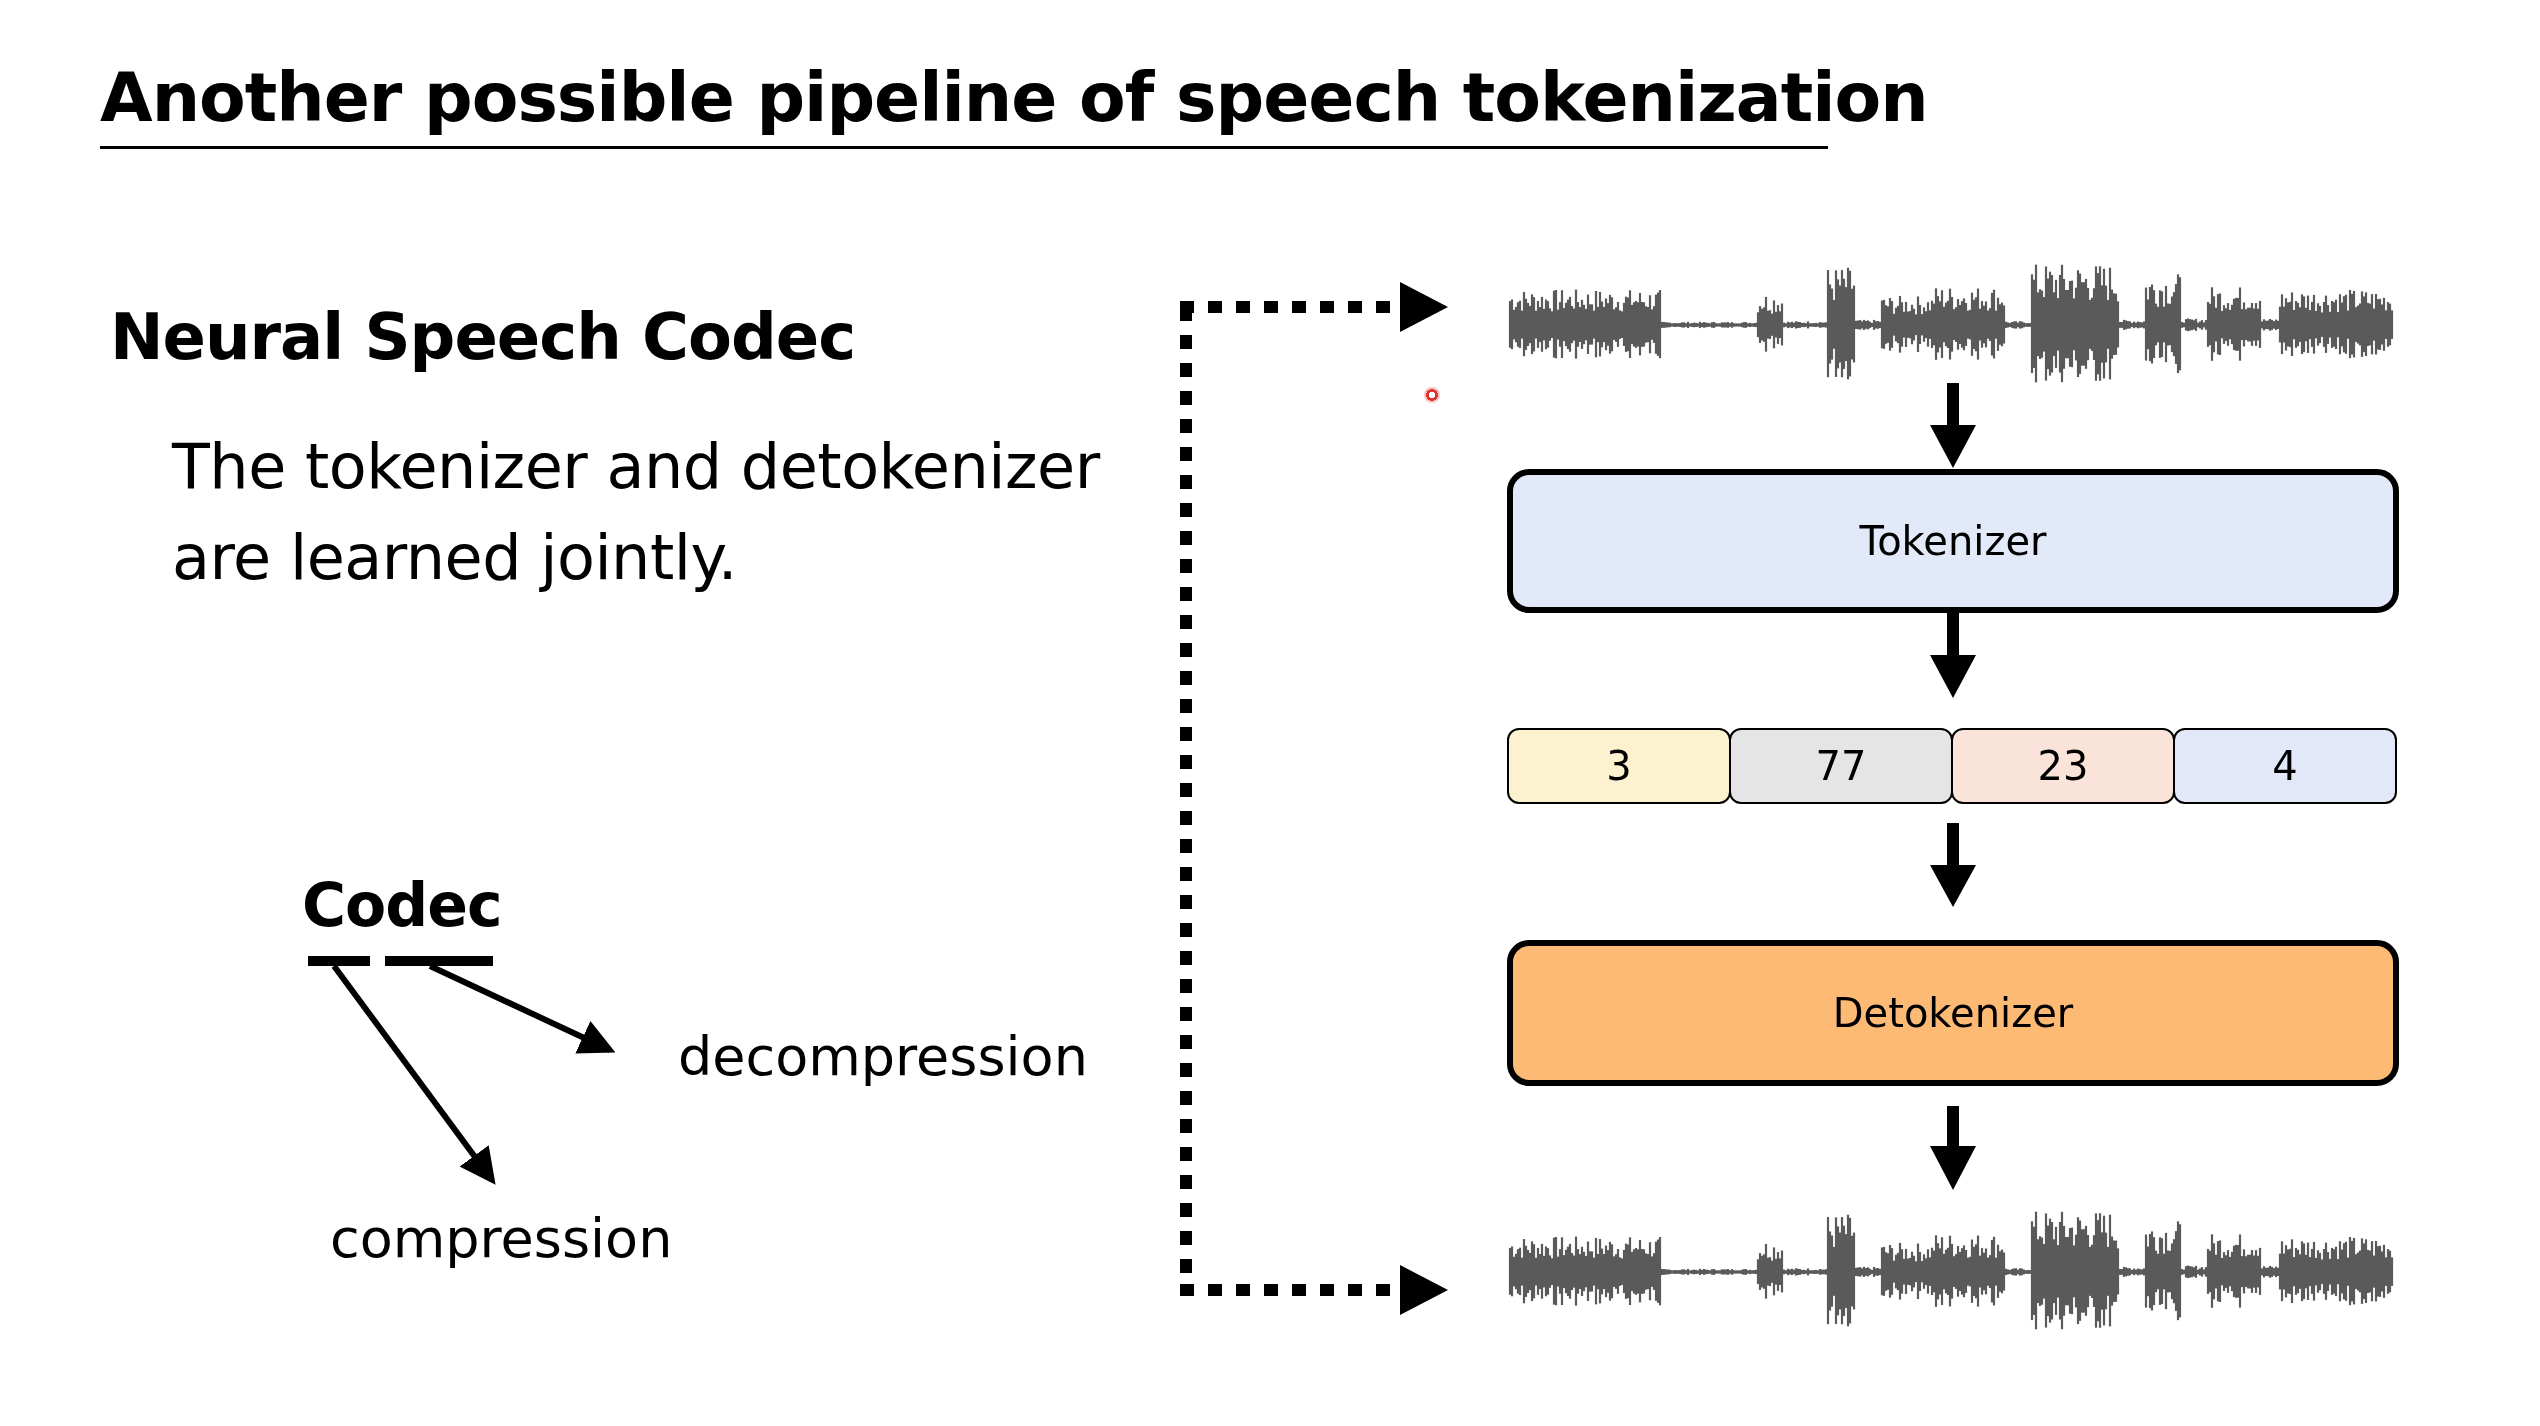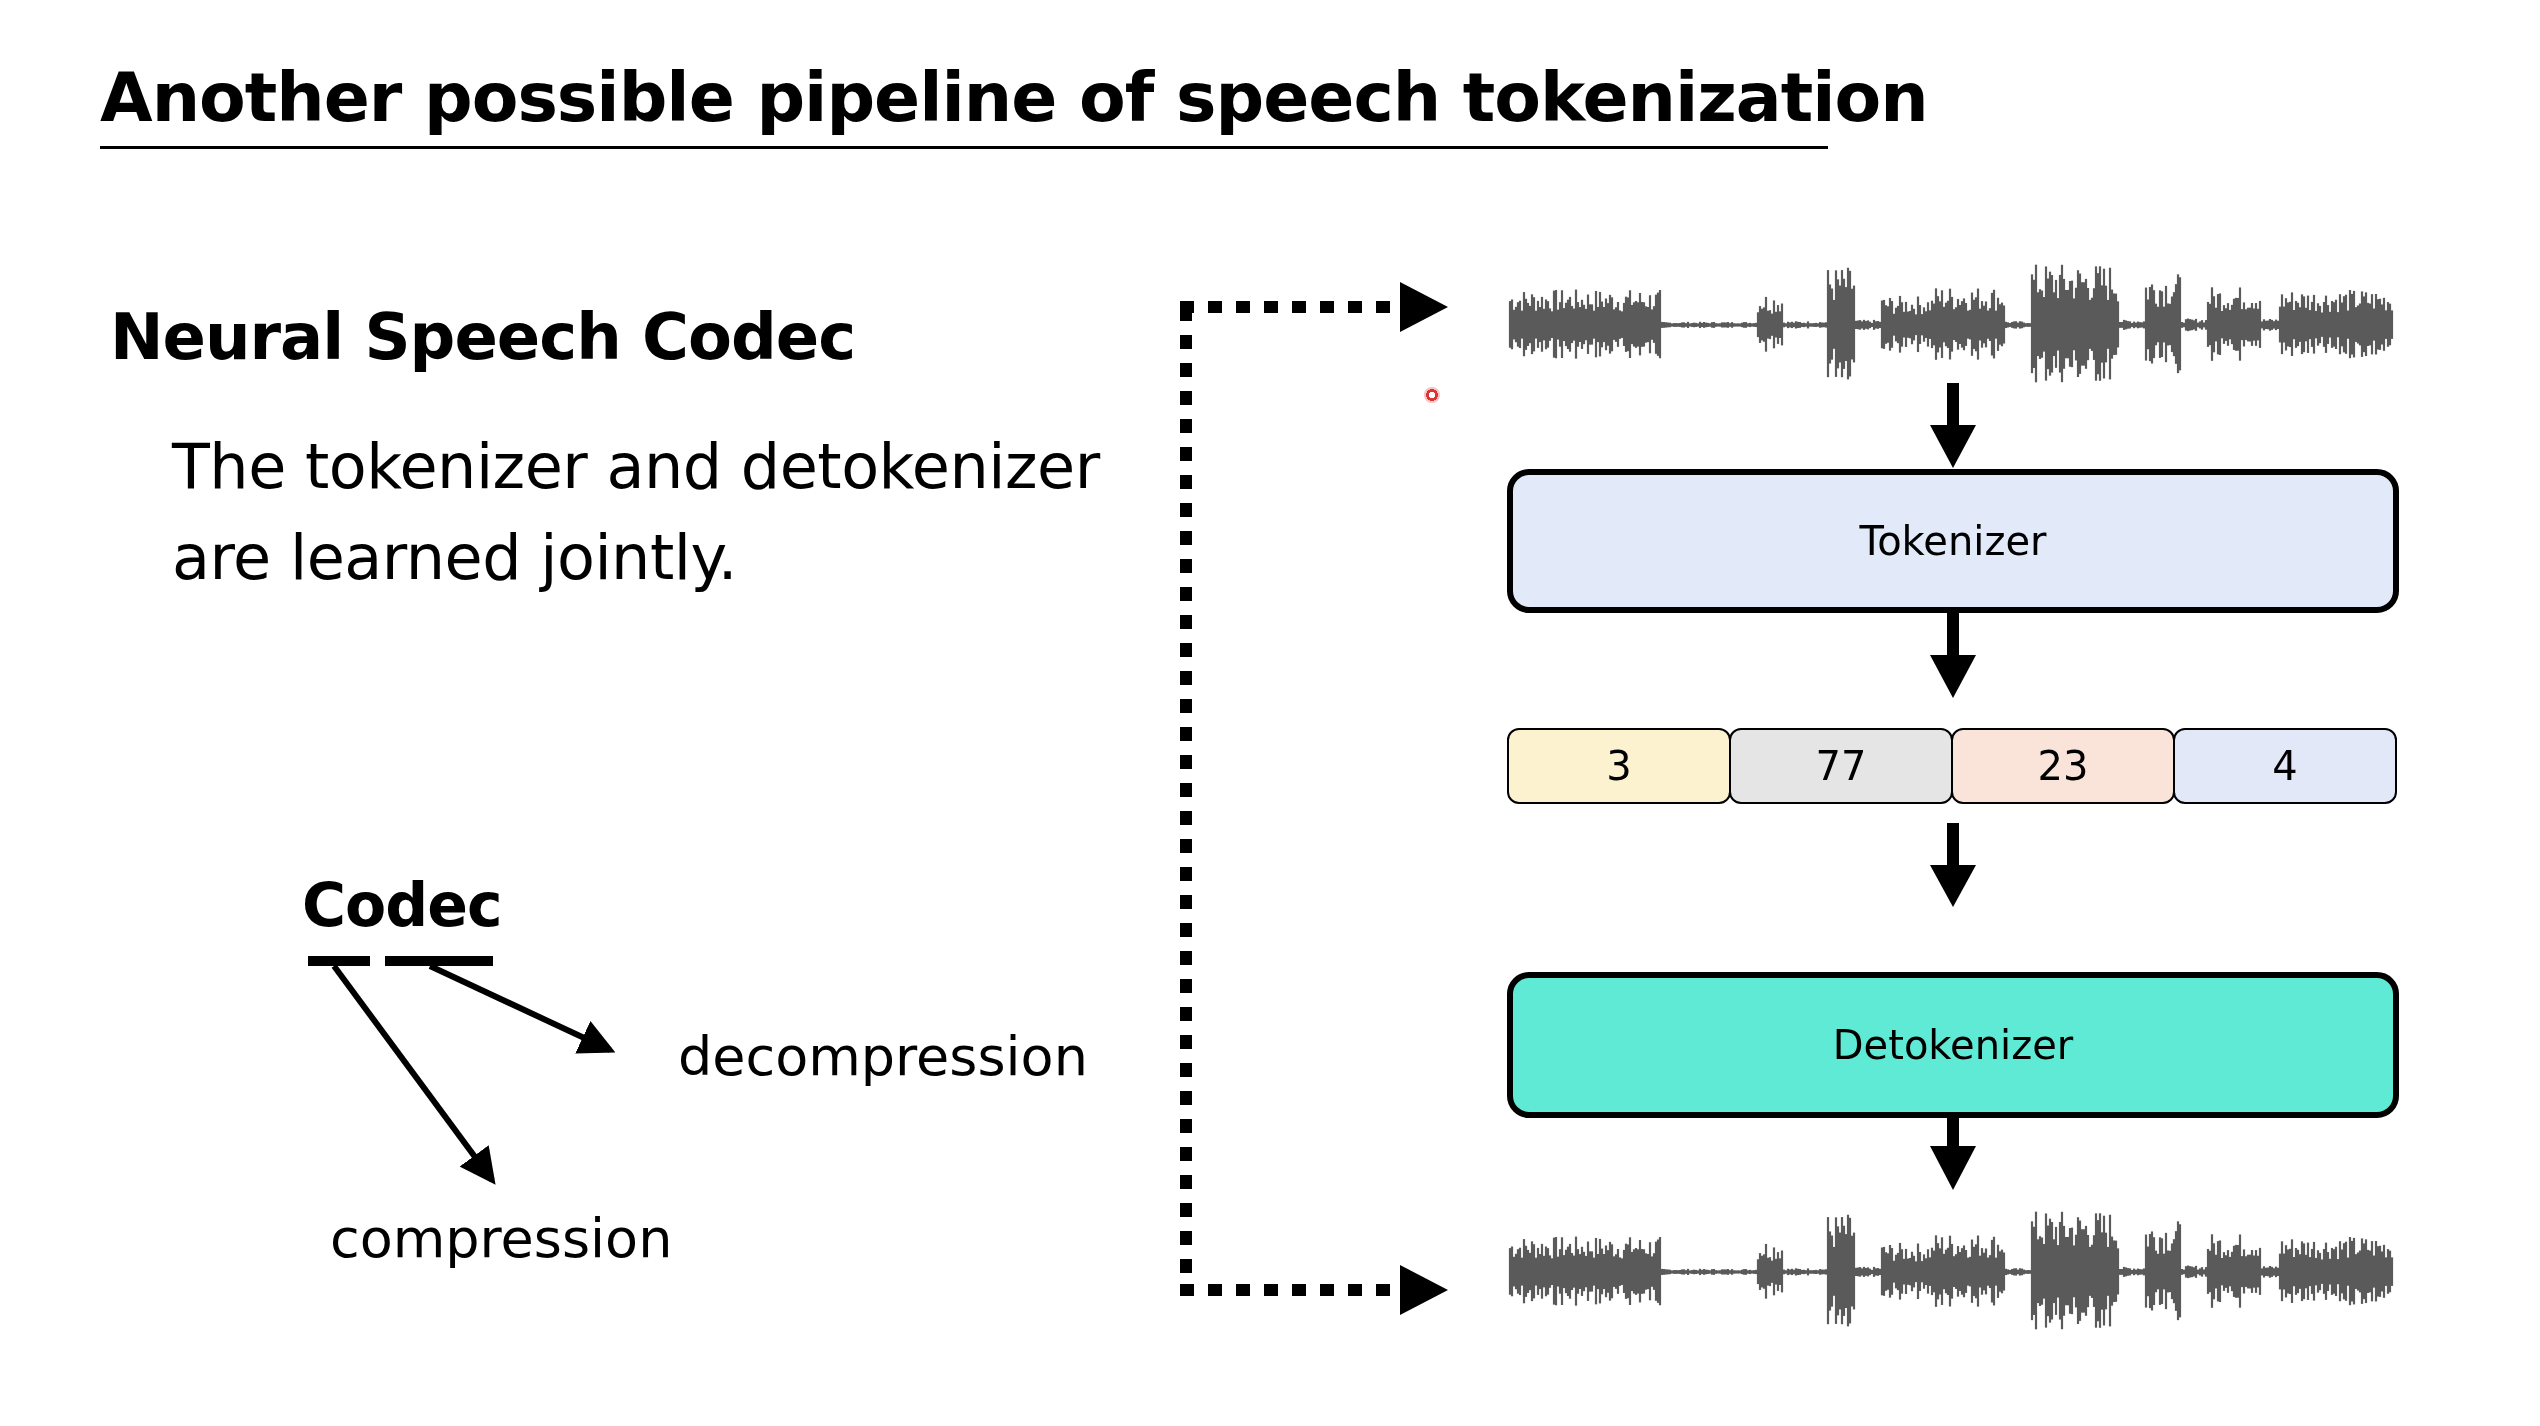--- a/index.html
+++ b/index.html
@@ -973,17 +973,17 @@
 <div id="tok1" class="token" style="left: 1729px; background: #e5e5e5; border-radius: 12px;">
     <span>77</span>
   </div>
 <div id="tok2" class="token" style="left: 1951px; background: rgb(250, 227, 216);">
     <span>23</span>
   </div>
 <div id="tok3" class="token" style="left: 2173px; background: rgb(226, 232, 248);">
     <span>4</span>
   </div>
 
-<div id="detokenizer" class="box" style="background: #5eead4; margin-top: 32px;">
+<div id="detokenizer" class="box" style="background: #fdba74;">
   <span>Detokenizer</span>
 </div>
 
 <div id="pointer" class="abs"></div>
 
 </body></html>

